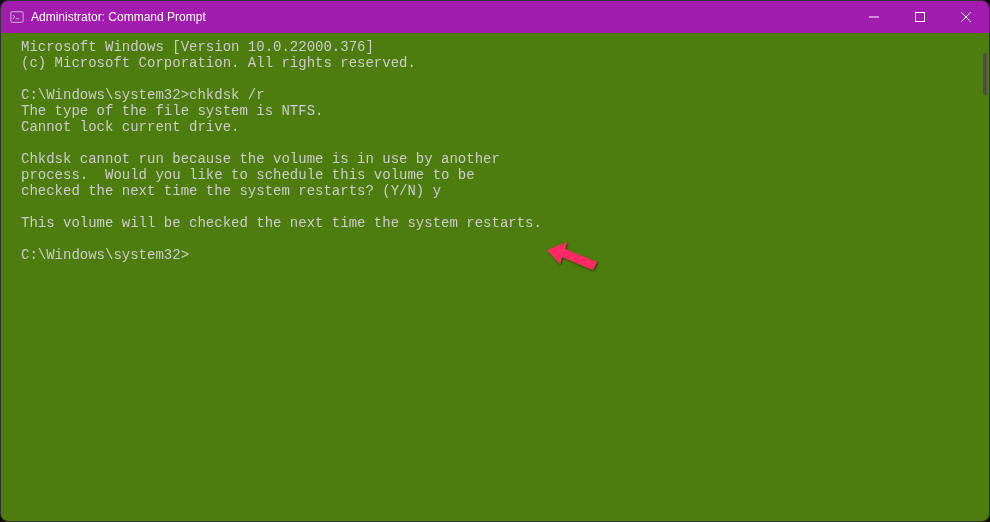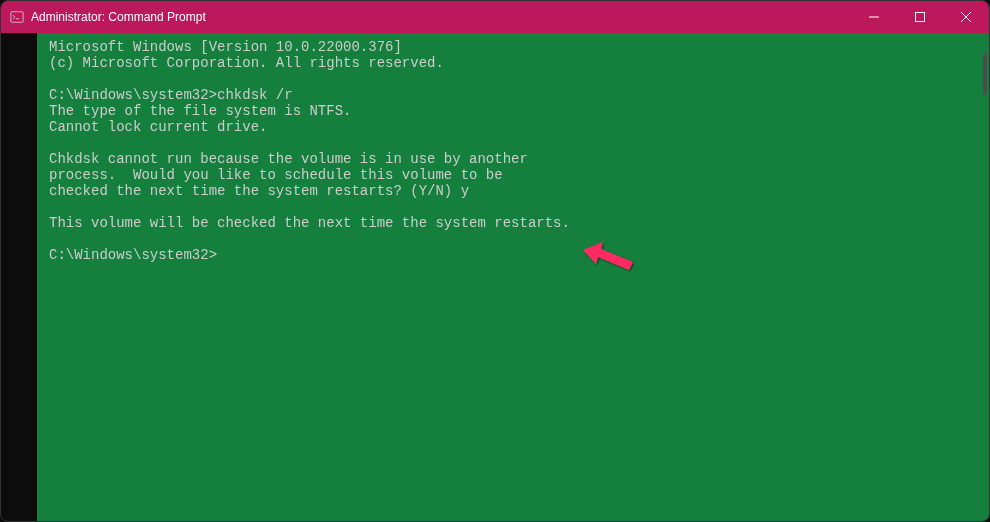--- a/index.html
+++ b/index.html
@@ -20,21 +20,21 @@
       height: 100%;
       background: #0c0c0c;
       border: 1px solid #333;
       border-radius: 8px;
       overflow: hidden;
       display: flex;
       flex-direction: column;
     }
     .titlebar {
       height: 32px;
-      background: #be185d;
+      background: #a21caf;
       display: flex;
       align-items: center;
       justify-content: space-between;
       padding-left: 8px;
       color: #fff;
       font-size: 12px;
       user-select: none;
       gap: 39px;
     }
     .titlebar-left {
@@ -69,25 +69,24 @@
       justify-content: center;
       color: #fff;
       cursor: pointer;
     }
     .win-btn svg {
       width: 10px;
       height: 10px;
     }
     .terminal-area {
       flex: 1;
-      background: #15803d;
+      background: #4d7c0f;
       position: relative;
-      padding: 6px 12px;
+      padding: 6px 20px;
       overflow: hidden;
-      margin-left: 36px;
     }
     .terminal-content {
       font-family: Consolas, "Courier New", monospace;
       font-size: 14px;
       line-height: 16px;
       color: #cccccc;
       white-space: pre;
     }
     .scrollbar-track {
       position: absolute;

